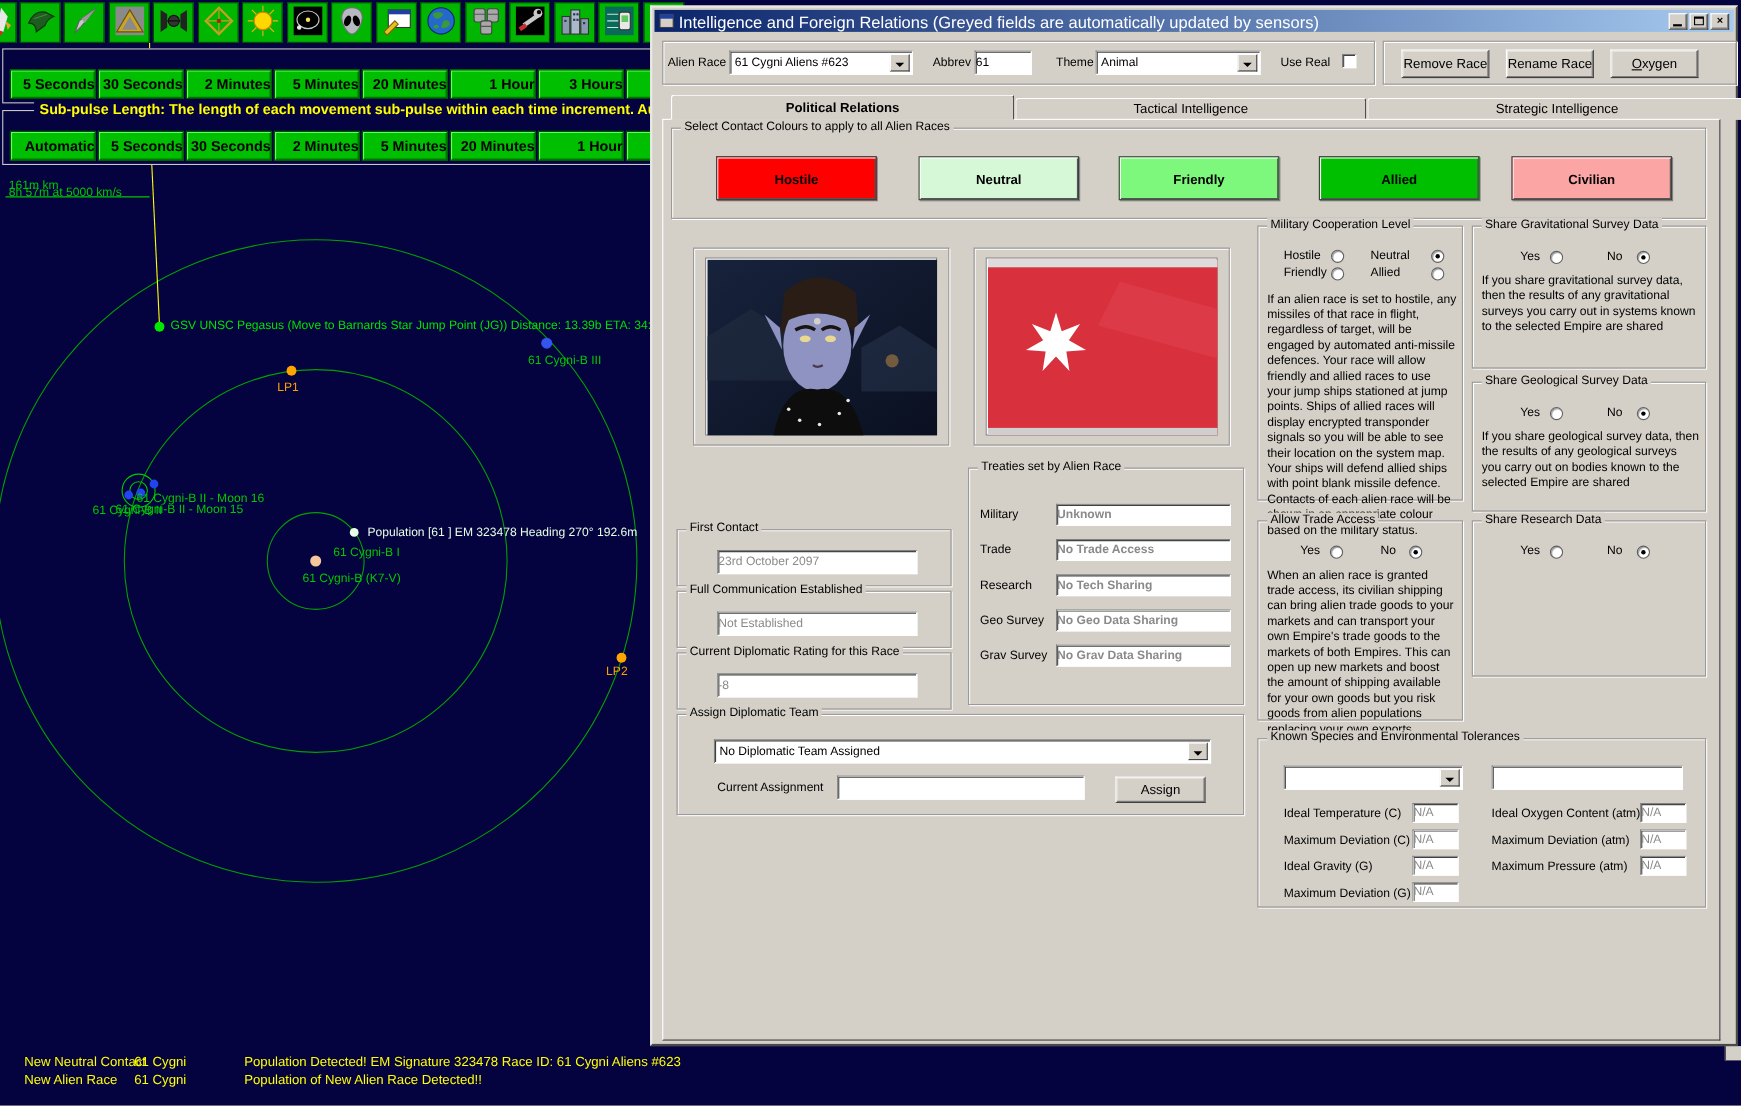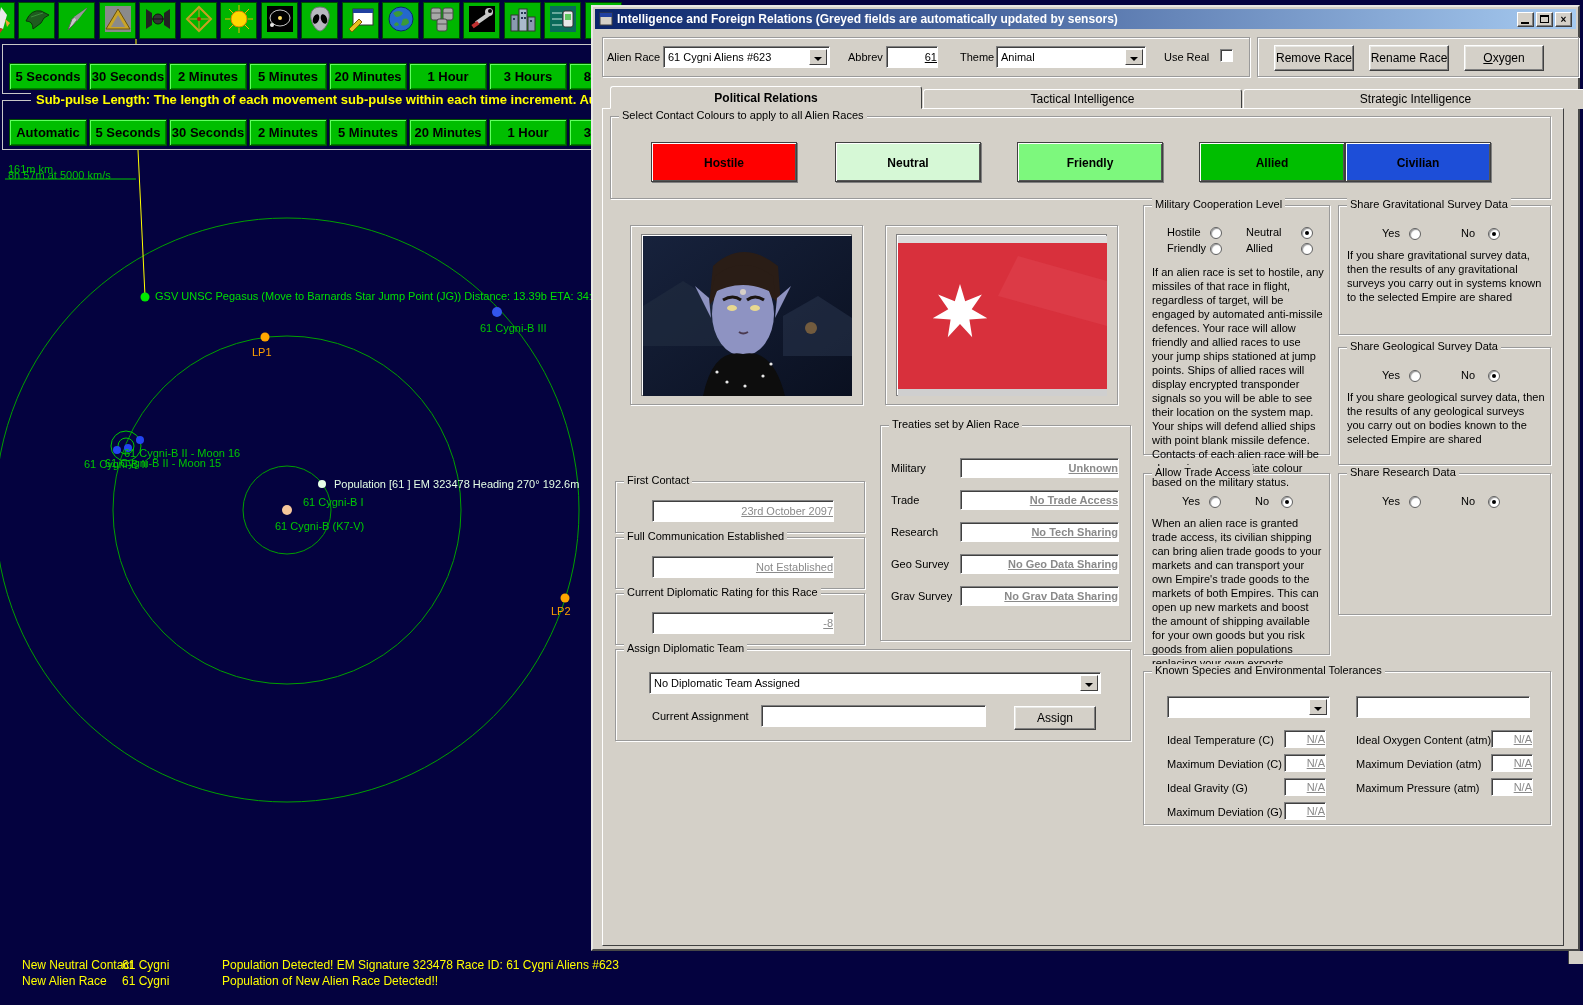--- a/index.html
+++ b/index.html
@@ -14,39 +14,39 @@
   
   .tile{position:absolute;top:2px;width:37px;height:37px;background:#00B600;
         border:1px solid #004800;box-sizing:border-box;}
   .tile svg{display:block;margin:2px auto;}
   
   .dframe{position:absolute;border:1px solid #C8C8C8;background:#04023F;box-sizing:border-box;}
   .dframe>.ft{position:absolute;top:-9px;left:28px;background:#04023F;color:#FFFF00;
         font-weight:bold;font-size:13px;padding:0 5px;white-space:nowrap;}
   .gbtn{position:absolute;top:18px;height:27px;width:78px;background:#00BE00;
         border:1px solid #005000;box-shadow:inset 1px 1px 0 #60FF60, inset -1px -1px 0 #007800;
-        color:#000;font-weight:bold;font-size:13px;text-align:center;line-height:26px;box-sizing:border-box;}
+        color:#000;font-weight:bold;font-size:13px;text-align:right;line-height:26px;box-sizing:border-box;}
   
   .win{position:absolute;background:#D4D0C8;border:2px solid;border-color:#E8E8E4 #484848 #484848 #E8E8E4;box-sizing:border-box;}
   .tbar{position:absolute;left:2px;top:2px;right:2px;height:20px;
         background:linear-gradient(90deg,#0A246A,#A6CAF0);color:#fff;}
-  .tbar .tt{position:absolute;left:22px;top:3px;font-size:12px;font-weight:bold;white-space:nowrap;}
+  .tbar .tt{position:absolute;left:22px;top:3px;font-size:15px;font-weight:normal;white-space:nowrap;}
   .wbtn{position:absolute;top:3px;width:17px;height:15px;background:#D4D0C8;
         border:1px solid;border-color:#fff #404040 #404040 #fff;box-shadow:inset -1px -1px 0 #808080;
         font-size:10px;font-weight:bold;color:#000;text-align:center;line-height:13px;box-sizing:border-box;}
   .btn{background:#D4D0C8;border:1px solid;border-color:#fff #404040 #404040 #fff;
        box-shadow:inset -1px -1px 0 #808080,inset 1px 1px 0 #E8E8E4;
        font-size:12px;color:#000;text-align:center;box-sizing:border-box;}
   .btn.dis{color:#8A8A8A;}
   .gb{position:absolute;border:1px solid #9A9A9A;box-shadow:inset 1px 1px 0 #fff,1px 1px 0 #fff;box-sizing:border-box;}
   .gb>.gt{position:absolute;top:-8px;left:8px;background:#D4D0C8;font-size:11px;color:#000;
         padding:0 3px;white-space:nowrap;}
   .inp{position:absolute;background:#fff;border:1px solid;border-color:#808080 #fff #fff #808080;
        box-shadow:inset 1px 1px 0 #404040;font-size:11px;color:#000;box-sizing:border-box;}
-  .inp.ctr{text-align:right;text-decoration:underline;}
+  .inp.ctr{text-align:left;}
   .gray{color:#8A8A8A;}
   .cboarrow{position:absolute;right:2px;top:2px;bottom:2px;width:16px;background:#D4D0C8;
        border:1px solid;border-color:#fff #404040 #404040 #fff;}
   .cboarrow:after{content:"";position:absolute;left:4px;top:7px;border:4px solid transparent;border-top-color:#000;}
   .rdo{position:absolute;width:12px;height:12px;border-radius:50%;background:#fff;
        border:1px solid #606060;box-shadow:inset 1px 1px 1px #9a9a9a;box-sizing:border-box;}
   .rdo.sel:after{content:"";position:absolute;left:3px;top:3px;width:4px;height:4px;border-radius:50%;background:#000;}
   .lbl{position:absolute;font-size:11px;color:#000;white-space:nowrap;}
   .para{position:absolute;font-size:11px;color:#000;line-height:14px;}
   .tab{position:absolute;background:#D4D0C8;border:1px solid;border-color:#fff #404040 #D4D0C8 #fff;
@@ -319,21 +319,21 @@
   <div class="tab" style="left:650px;top:82px;width:345px;height:20px;line-height:19px">Strategic Intelligence</div>
 
   <div class="a" style="left:9px;top:101px;width:960px;height:836px;background:#D4D0C8;border:1px solid;border-color:#fff #404040 #404040 #fff;z-index:1">
 
     <div class="gb" style="left:7px;top:7px;width:941px;height:83px">
       <span class="gt">Select Contact Colours to apply to all Alien Races</span>
       <div class="ccbtn" style="left:40px;background:#FF0000">Hostile</div>
       <div class="ccbtn" style="left:224px;background:#D6F8D6">Neutral</div>
       <div class="ccbtn" style="left:406px;background:#7DF87D">Friendly</div>
       <div class="ccbtn" style="left:588px;background:#00BE00">Allied</div>
-      <div class="ccbtn" style="left:734px;background:#1d4ed8">Civilian</div>
+      <div class="ccbtn" style="left:763px;background:#fca5a5">Civilian</div>
     </div>
 
     <div class="gb" style="left:27px;top:116px;width:233px;height:180px">
       <div class="a" style="left:10px;top:8px;right:10px;bottom:8px;background:#fff;border:1px solid #808080">
         <svg width="209" height="160" style="display:block;margin:1px">
           <defs>
               <linearGradient id="pbg" x1="0" y1="0" x2="1" y2="1">
                 <stop offset="0" stop-color="#17223C"></stop>
                 <stop offset="1" stop-color="#0A1020"></stop>
               </linearGradient>

